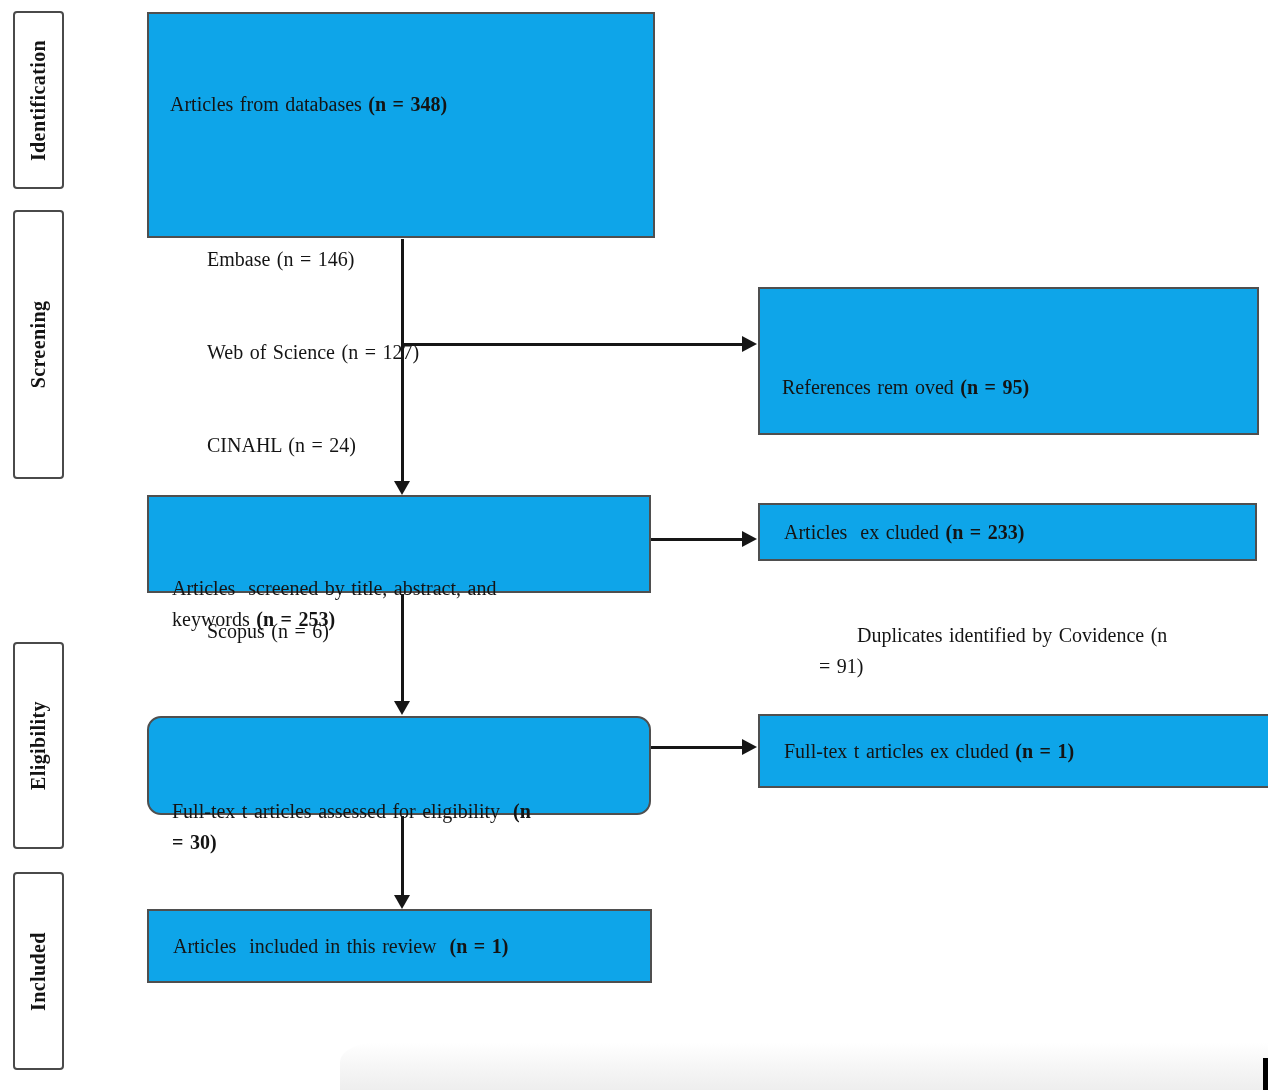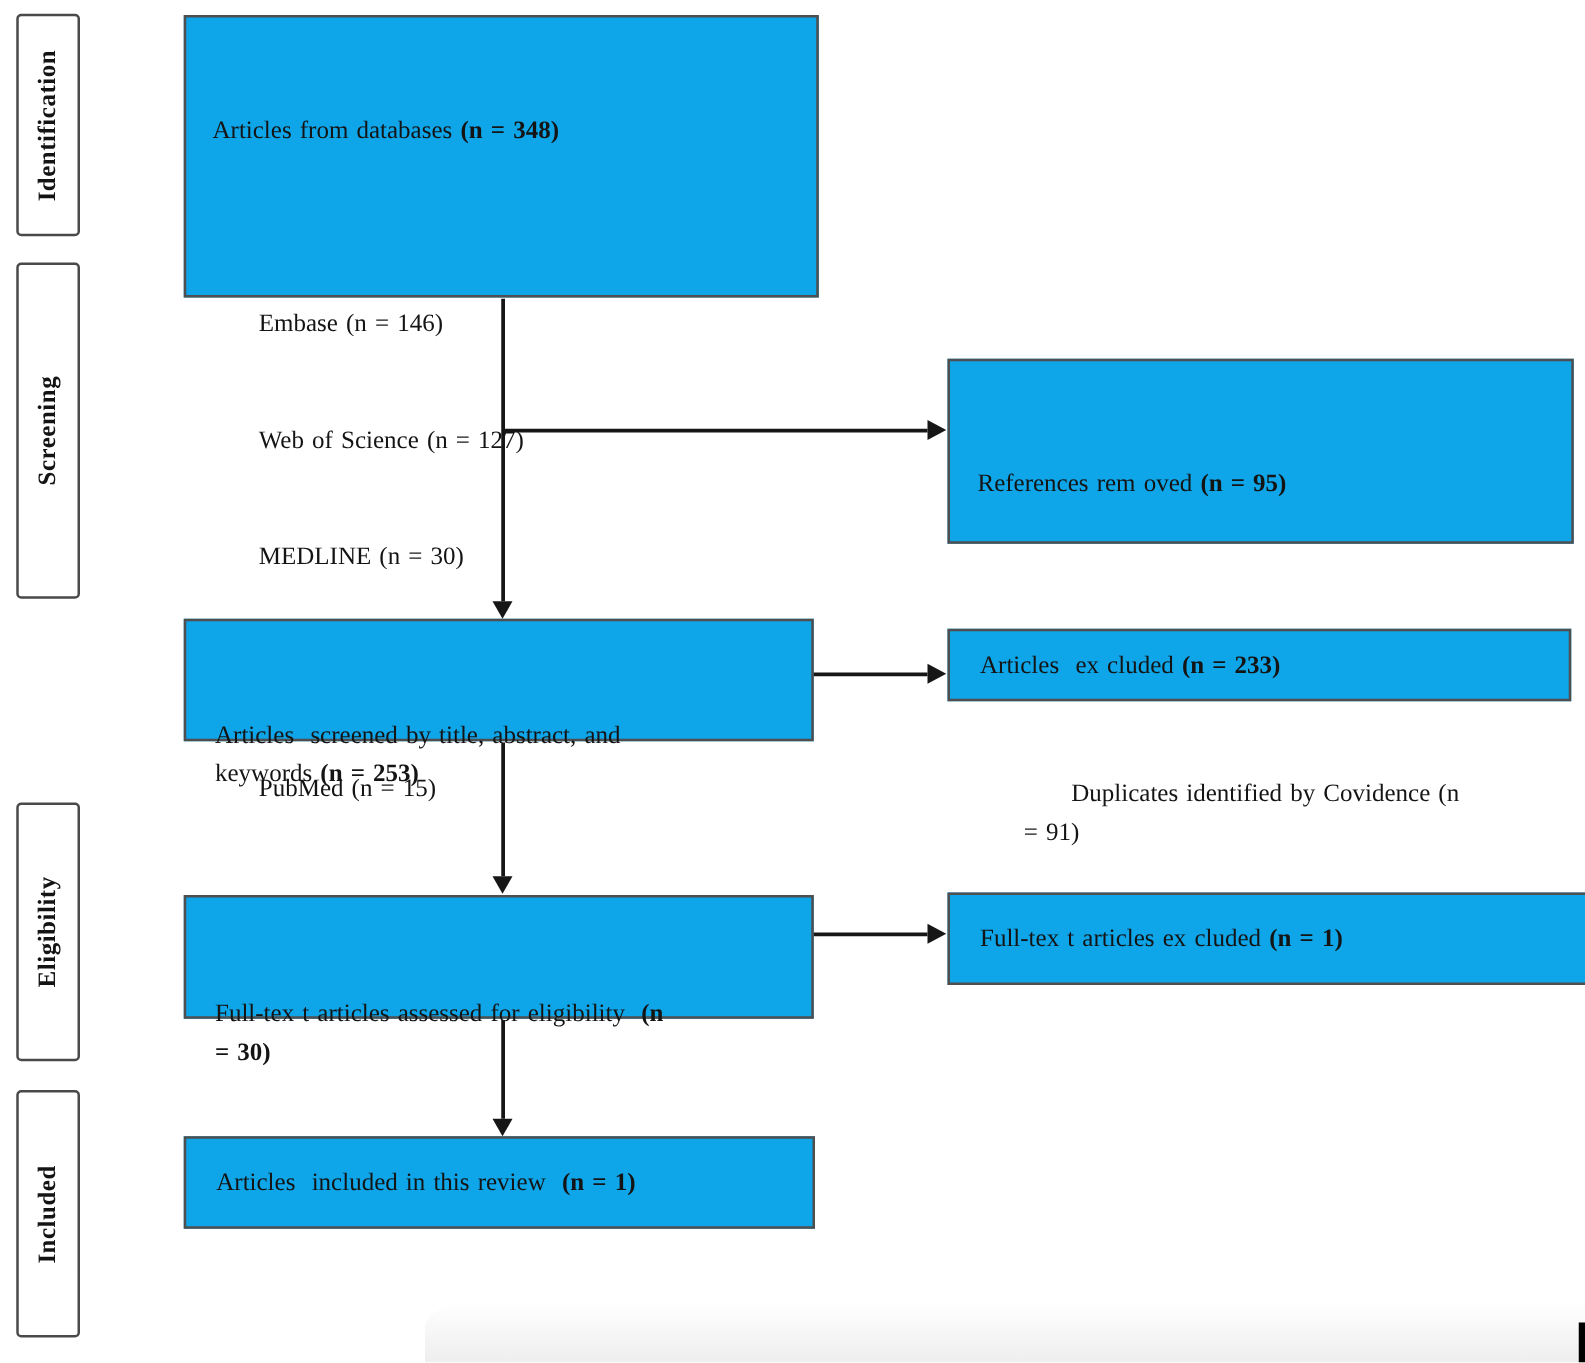--- a/index.html
+++ b/index.html
@@ -43,21 +43,21 @@
     word-spacing: 1.5px;
   }
   .fbox b { font-weight: bold; }
   .vcenter { display: flex; align-items: center; }
 
   .db-box    { padding: 13px 18px 0 21px; }
   .db-items  { padding-left: 37px; }
   .ref-box   { padding: 21px 16px 10px 22px; }
   .ref-items div { padding-left: 37px; text-indent: 38px; }
   .scr-box   { padding: 14px 24px 0 23px; }
-  .ft-box    { padding: 16px 24px 0 23px; }
+  .ft-box    { padding: 16px 24px 0 23px; border-radius: 14px; }
   .excl-box  { padding-left: 24px; }
 
   
   .aline { position: absolute; background: #161616; }
   .ah-down {
     position: absolute; width: 0; height: 0;
     border-left: 8px solid transparent;
     border-right: 8px solid transparent;
     border-top: 14px solid #161616;
   }
@@ -95,21 +95,20 @@
   </div>
   <div class="sbox" style="left:13px; top:872px; height:198px;">
     <span class="vlabel">Included</span>
   </div>
 
   <div class="fbox db-box" style="left:147px; top:12px; width:508px; height:226px;">
     <div><span>Articles from databases </span><b>(n = 348)</b></div>
     <div class="db-items">
       <div>Embase (n = 146)</div>
       <div>Web of Science (n = 127)</div>
-      <div>MEDLINE (n = 30)</div>
       <div>CINAHL (n = 24)</div>
       <div>PubMed (n = 15)</div>
       <div>Scopus (n = 6)</div>
     </div>
   </div>
 
   <div class="fbox ref-box" style="left:758px; top:287px; width:501px; height:148px;">
     <div><span>References rem oved </span><b>(n = 95)</b></div>
     <div class="ref-items">
       <div>Duplicates identified manually (n = 4)</div>

